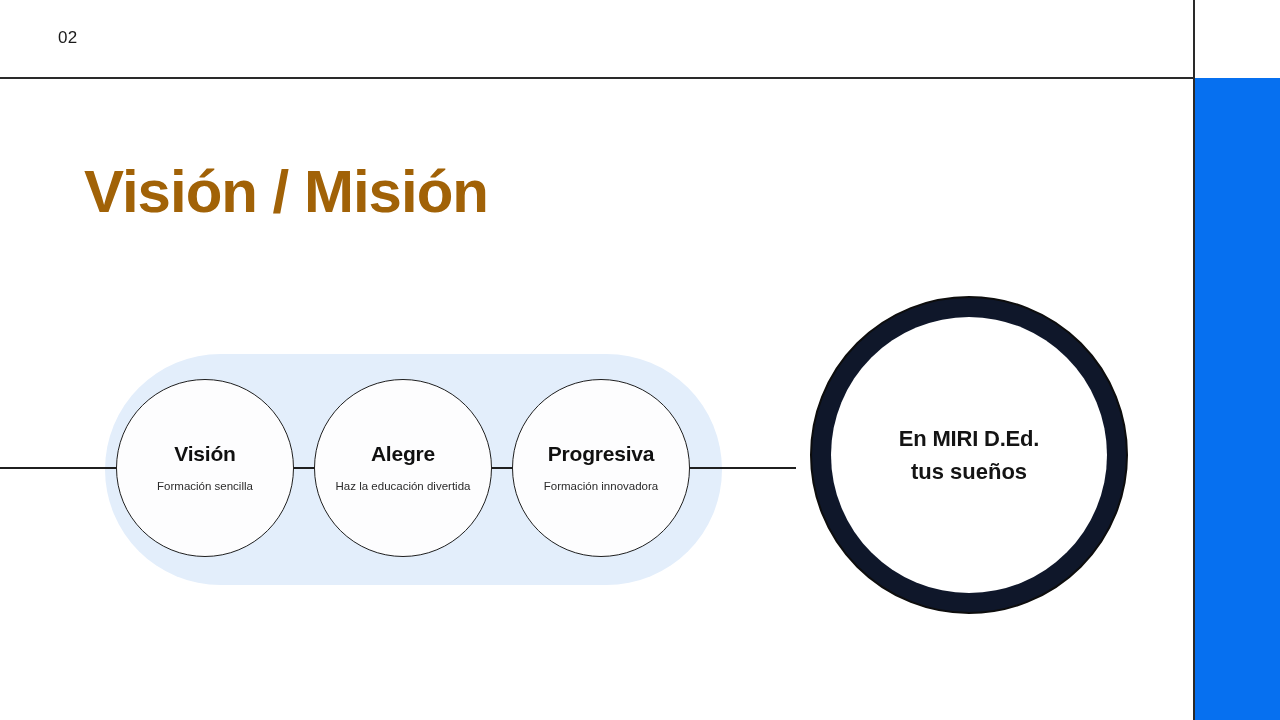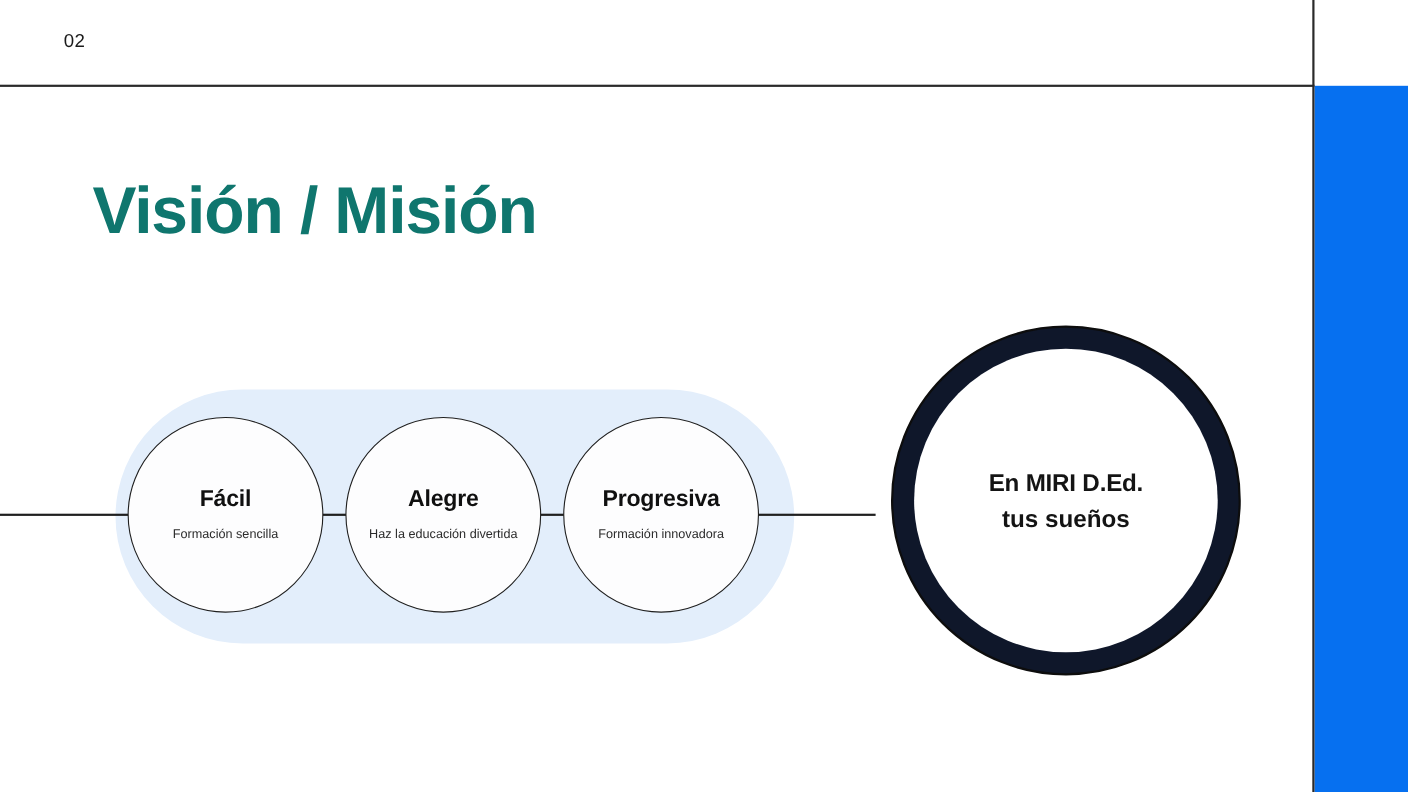--- a/index.html
+++ b/index.html
@@ -55,21 +55,21 @@
     background: #0670f0;
   }
 
   
   .slide-title {
     position: absolute;
     left: 84px;
     top: 158px;
     font-size: 60px;
     font-weight: bold;
-    color: #0f766e;
+    color: #a16207;
     letter-spacing: -1px;
     line-height: 1.12;
     white-space: nowrap;
   }
 
   
   .diagram {
     position: absolute;
     left: 0;
     top: 0;
@@ -190,21 +190,21 @@
   <div class="diagram">
 
     <div class="pill"></div>
 
     <div class="connector connector-left"></div>
     <div class="connector connector-1-2"></div>
     <div class="connector connector-2-3"></div>
     <div class="connector connector-3-main"></div>
 
     <div class="node node-1">
-      <div class="node-title">Fácil</div>
+      <div class="node-title">Visión</div>
       <div class="node-sub">Formación sencilla</div>
     </div>
 
     <div class="node node-3">
       <div class="node-title">Progresiva</div>
       <div class="node-sub">Formación innovadora</div>
     </div>
 
     <div class="node node-2">
       <div class="node-title">Alegre</div>

